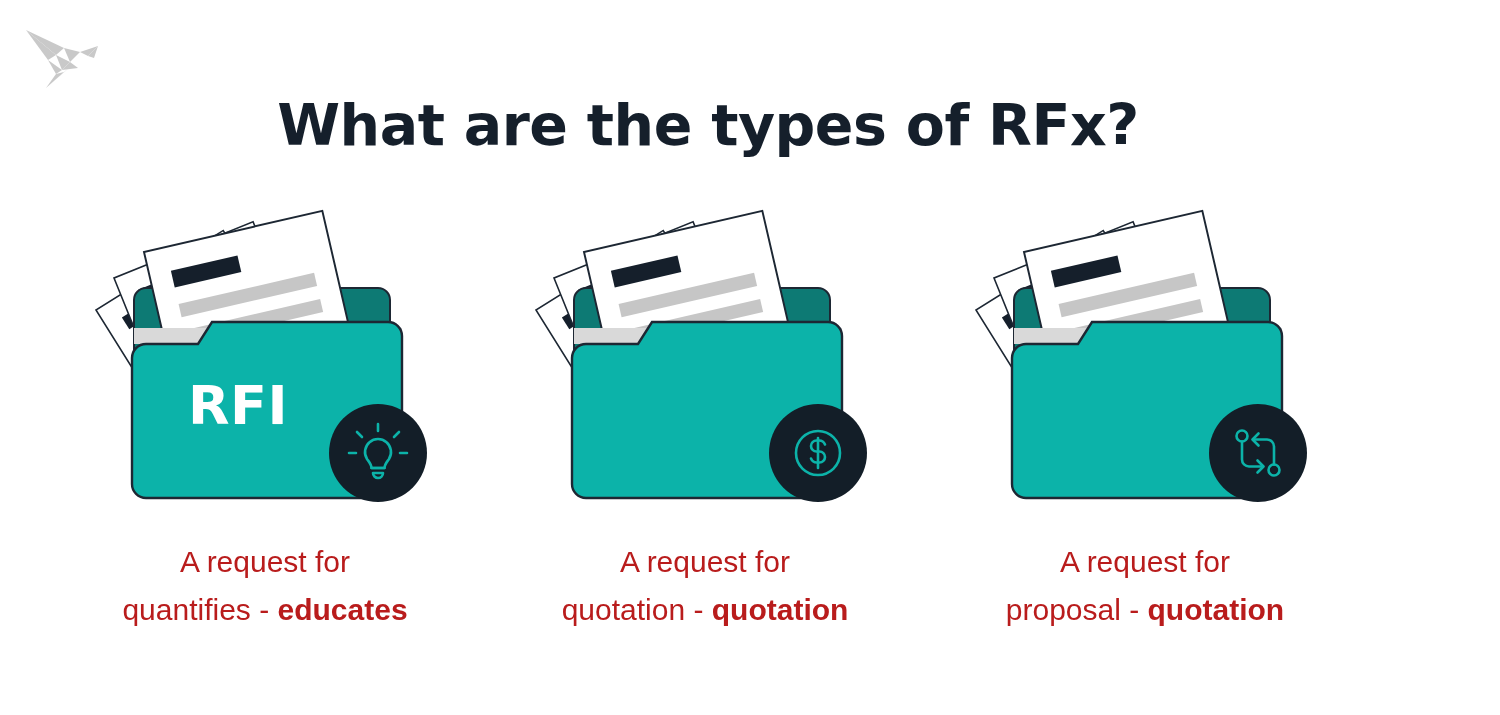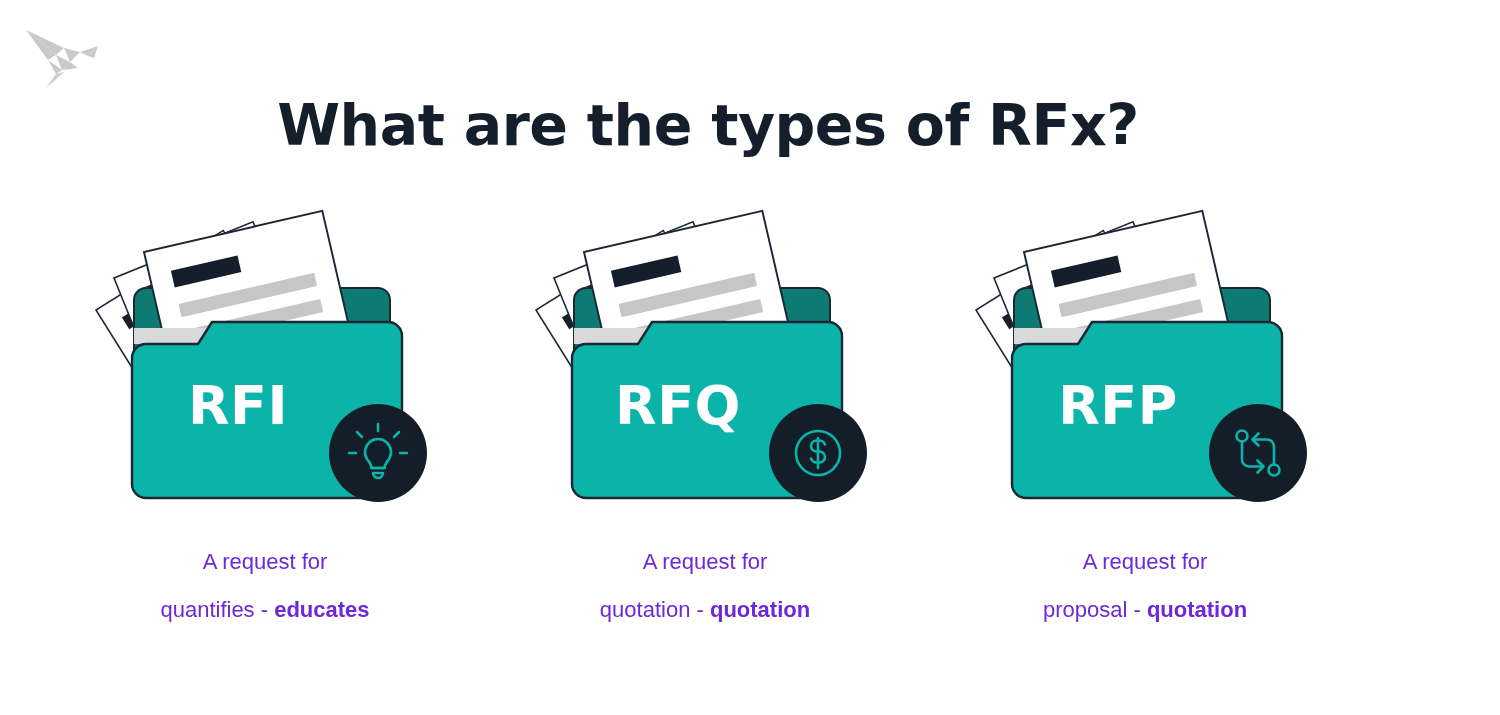--- a/index.html
+++ b/index.html
@@ -87,23 +87,23 @@
     color: #ffffff;
     font-family: "DejaVu Sans", "Liberation Sans", sans-serif;
     pointer-events: none;
   }
 
   
   .caption {
     margin-top: 18px;
     width: 440px;
     text-align: center;
-    font-size: 22px;
+    font-size: 30px;
     line-height: 48px;
-    color: #6d28d9;
+    color: #b91c1c;
     font-weight: 400;
     font-family: "Liberation Sans", "DejaVu Sans", sans-serif;
   }
   .caption .line2 b {
     font-weight: 700;
     font-family: Liberation Sans, sans-serif;
   }
   .caption .line1,
   .caption .line2 { display: block; white-space: nowrap; }
 </style>
@@ -205,21 +205,20 @@
                    a14,14 0 0 1 -14,-14 v-126 a14,14 0 0 1 14,-14 z" fill="#0cb3a9" stroke="#1d2733" stroke-width="2.4"></path>
           <g transform="translate(290,293)">
             <circle cx="0" cy="0" r="49" fill="#131e28"></circle>
             <g stroke="#0cb3a9" stroke-width="2.6" fill="none" stroke-linecap="round" stroke-linejoin="round">
               <circle cx="0" cy="0" r="22"></circle>
               <path d="M0,-15 v30"></path>
               <path d="M7,-8.5 a6.5,6.5 0 0 0 -6.5,-4 h-2 a5.5,5.5 0 0 0 0,11 h3 a5.5,5.5 0 0 1 0,11 h-2 a6.5,6.5 0 0 1 -6.5,-4"></path>
             </g>
           </g>
         </svg>
-        <div class="folder-label">RFQ</div>
       </div>
 
       <div class="caption">
         <span class="line1">A request for</span>
         <span class="line2"><span>quotation - </span><b>quotation</b></span>
       </div>
     </div>
 
     <div class="col">
       <div class="illo">
@@ -242,21 +241,20 @@
             <g stroke="#0cb3a9" stroke-width="2.6" fill="none" stroke-linecap="round" stroke-linejoin="round">
               <circle cx="-16" cy="-17" r="5.5"></circle>
               <circle cx="16" cy="17" r="5.5"></circle>
               <path d="M-16,-11.5 v18 a7,7 0 0 0 7,7 h14"></path>
               <path d="M-0.5,7.5 l6,6 l-6,6"></path>
               <path d="M16,11.5 v-18 a7,7 0 0 0 -7,-7 h-14"></path>
               <path d="M0.5,-7.5 l-6,-6 l6,-6"></path>
             </g>
           </g>
         </svg>
-        <div class="folder-label">RFP</div>
       </div>
 
       <div class="caption">
         <span class="line1">A request for</span>
         <span class="line2"><span>proposal - </span><b>quotation</b></span>
       </div>
     </div>
 
   </div>
 </div>

